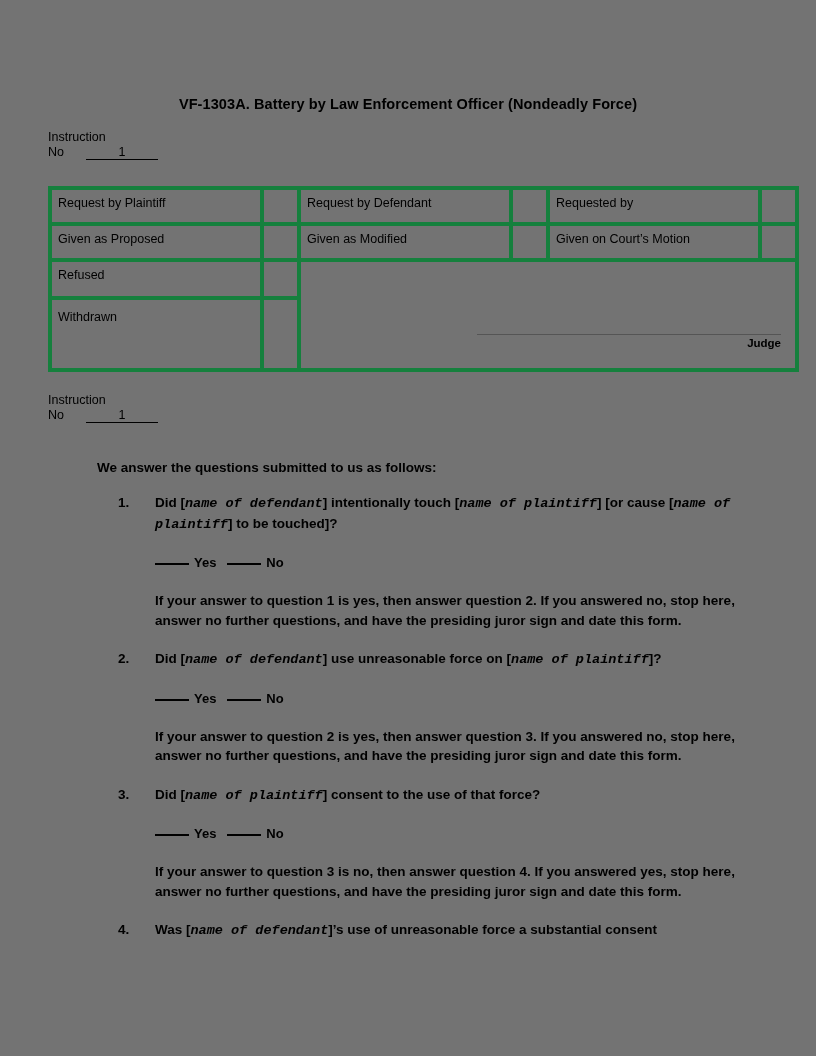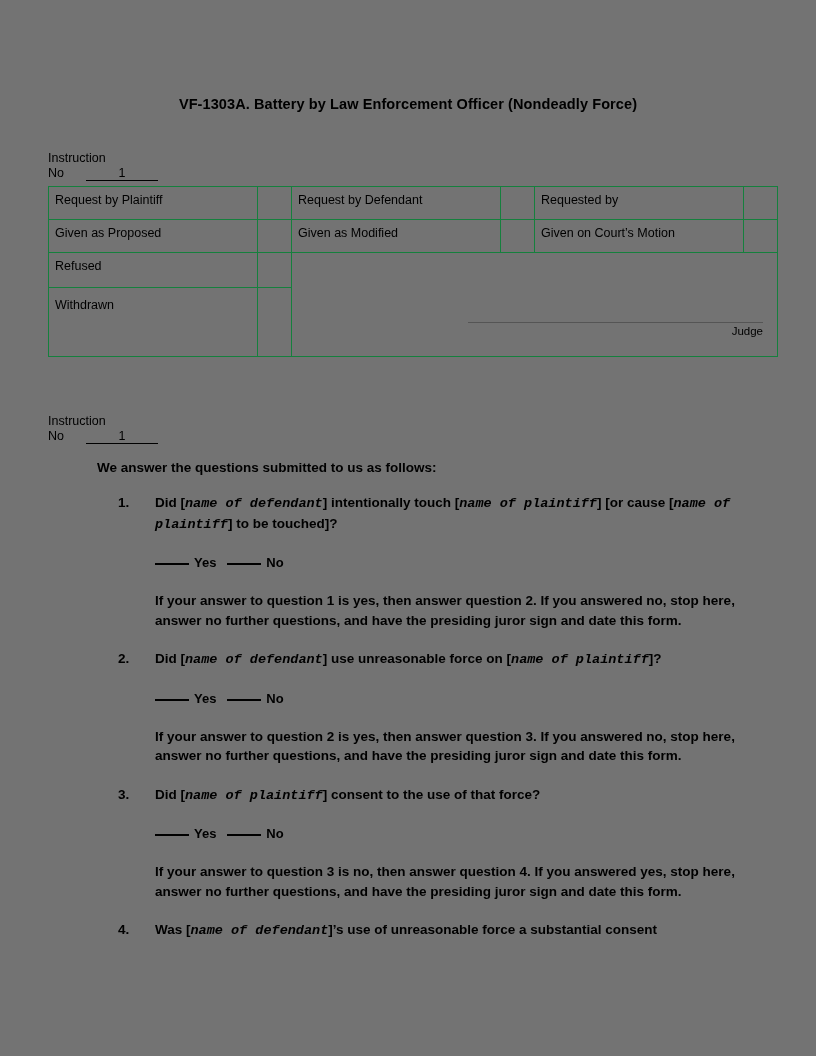--- a/index.html
+++ b/index.html
@@ -34,21 +34,20 @@
     font-size: 14.5px;
     font-weight: bold;
     letter-spacing: 0.1px;
   }
 
   
   .instr-block {
     position: absolute;
     font-size: 12.5px;
     line-height: 15px;
-    margin-top: 21px;
   }
   .instr-block .lbl-1 { display: block; }
   .instr-row {
     display: block;
     white-space: nowrap;
   }
   .instr-row .lbl-2 {
     display: inline-block;
     width: 38px;
   }
@@ -69,36 +68,37 @@
   .disp-table {
     position: absolute;
     left: 48px;
     top: 186px;
     width: 720px;
     border-collapse: collapse;
     table-layout: fixed;
     font-size: 12.5px;
   }
   .disp-table td {
-    border: 1px solid #15803d;
+    border: 4px solid #15803d;
     padding: 0 0 0 6px;
     vertical-align: top;
     font-size: 12.5px;
     line-height: 14px;
   }
   .r-short td { height: 26px; padding-top: 6px; }
   .r-refused td { height: 28px; padding-top: 6px; }
   .r-withdrawn td { height: 58px; padding-top: 10px; }
 
   .col-label { width: 202px; }
   .col-check { width: 33px; padding-left: 0 !important; }
 
   .judge-cell {
     position: relative;
     padding: 0 !important;
+    font-weight: bold;
   }
   .judge-line-wrap {
     position: absolute;
     left: 176px;
     right: 14px;
     bottom: 18px;
   }
   .judge-rule {
     border-bottom: 1px solid #555;
     height: 1px;

